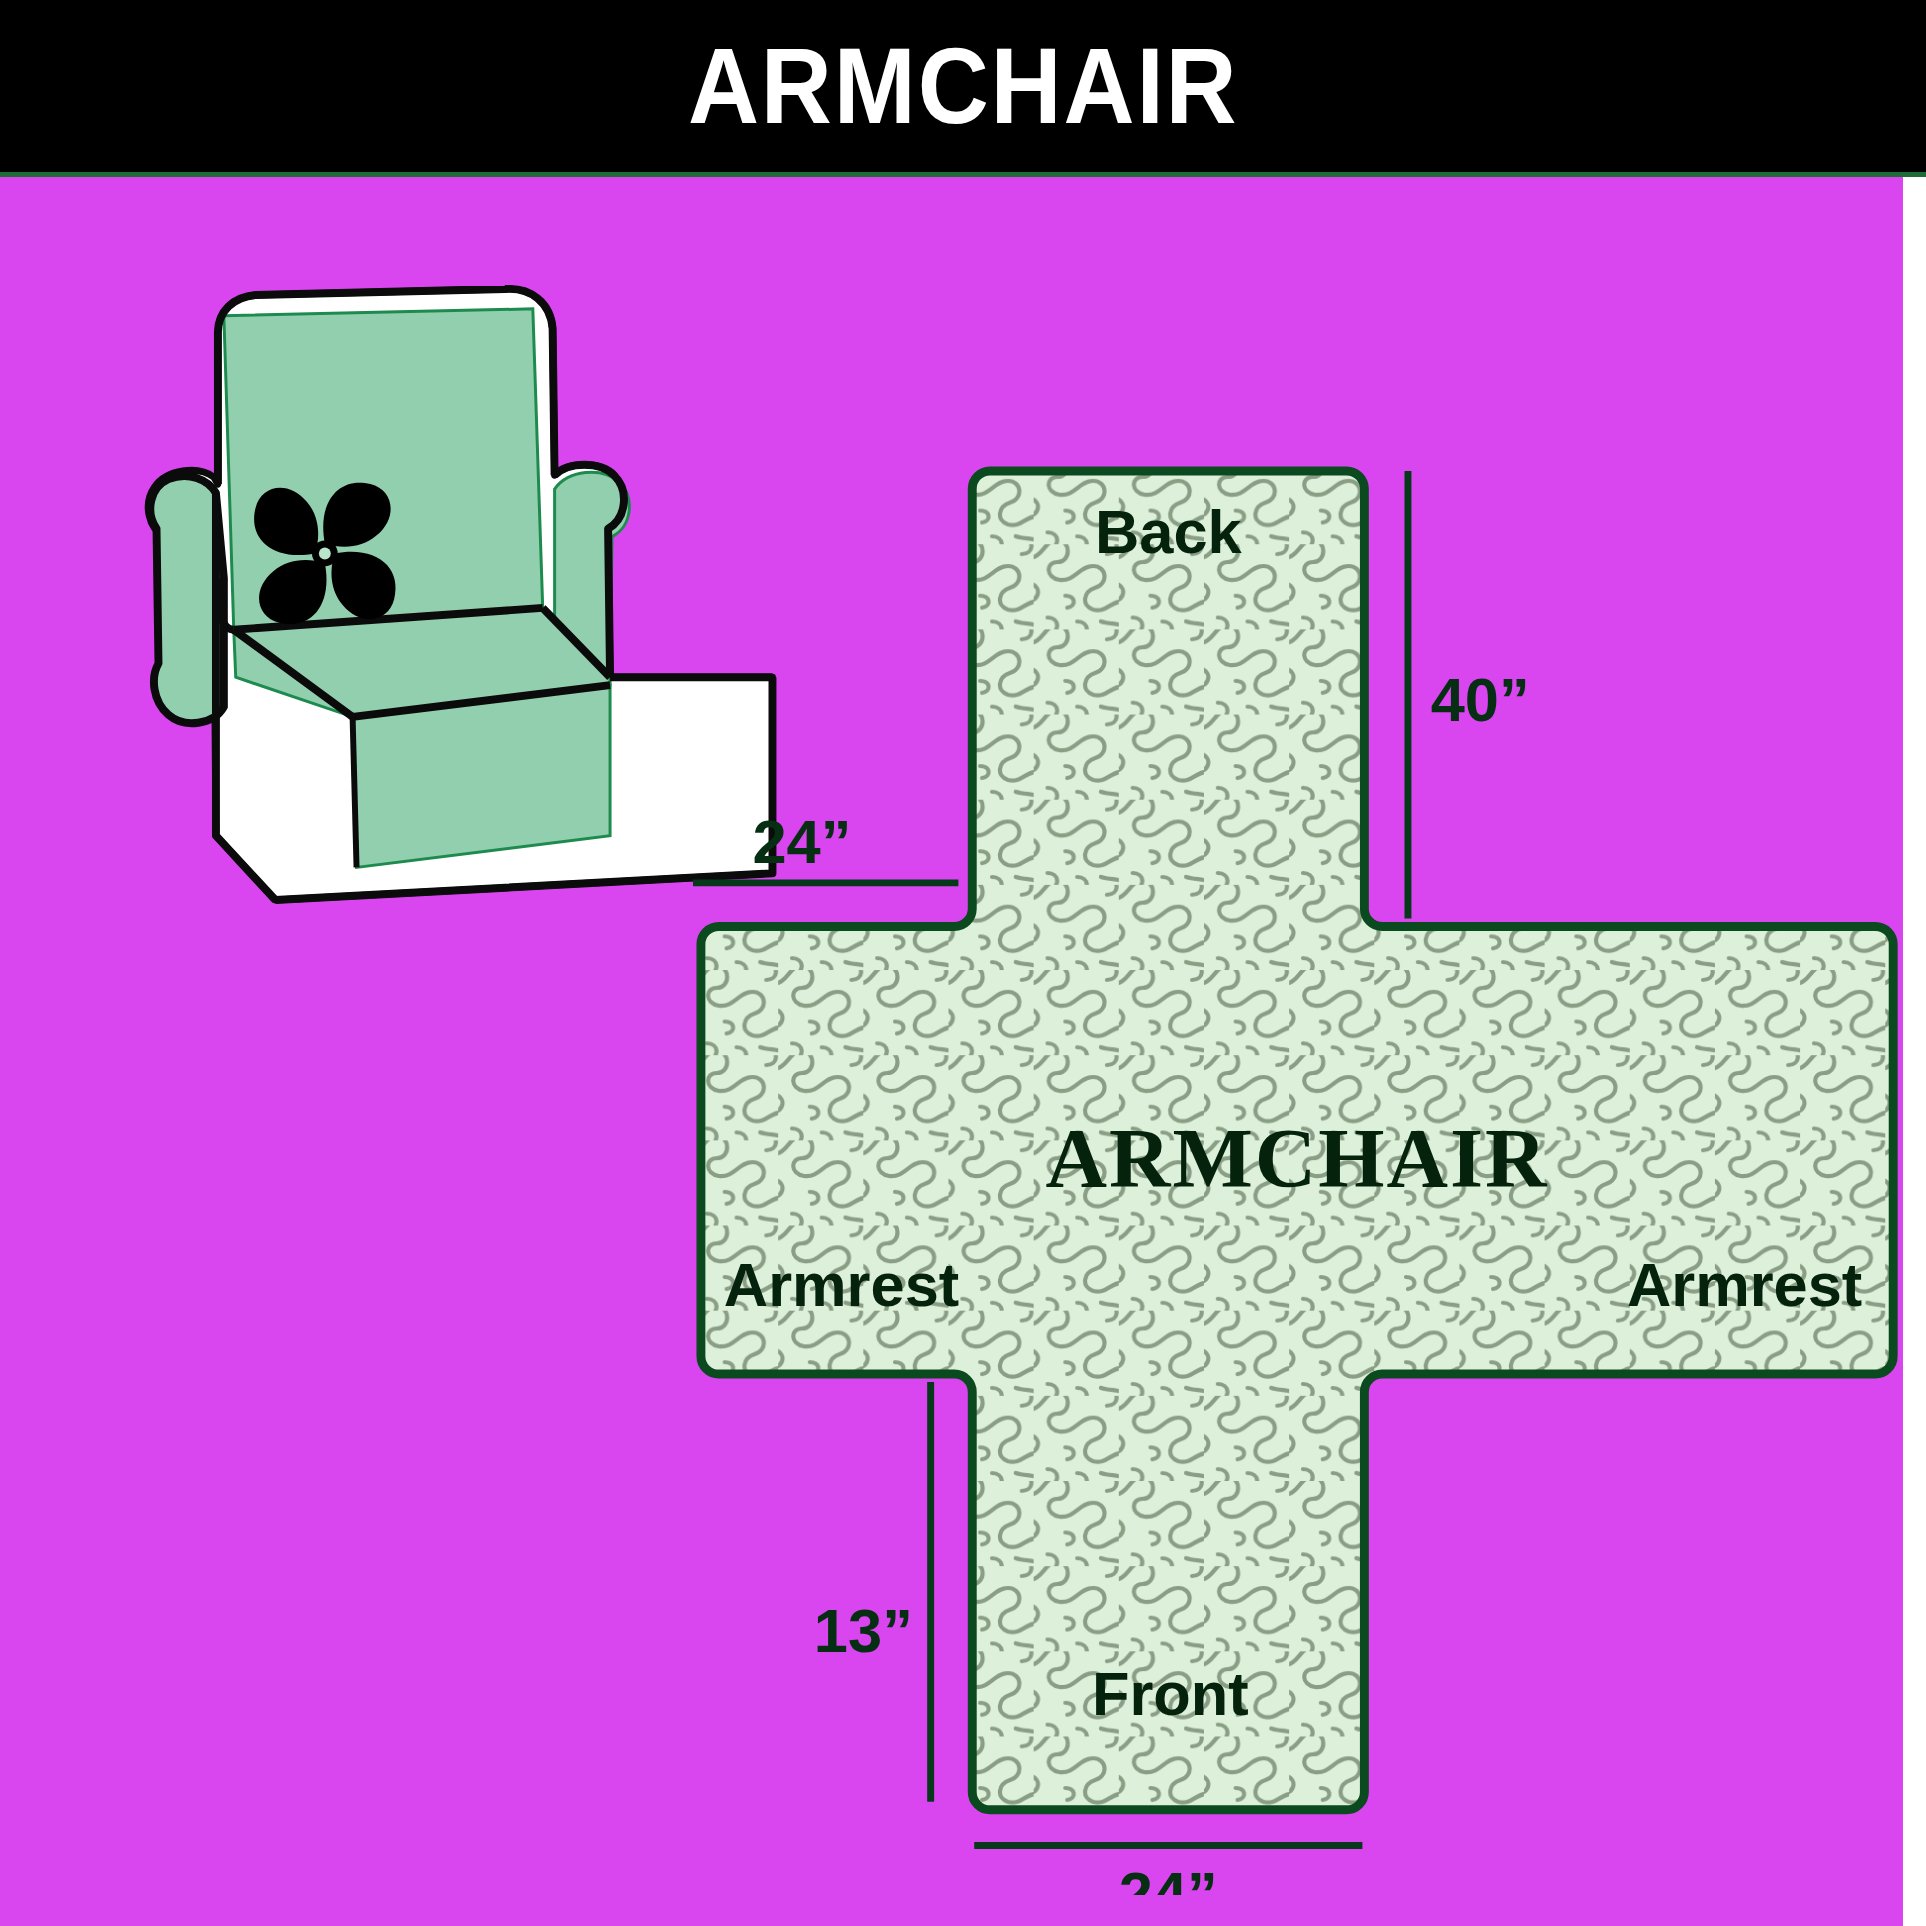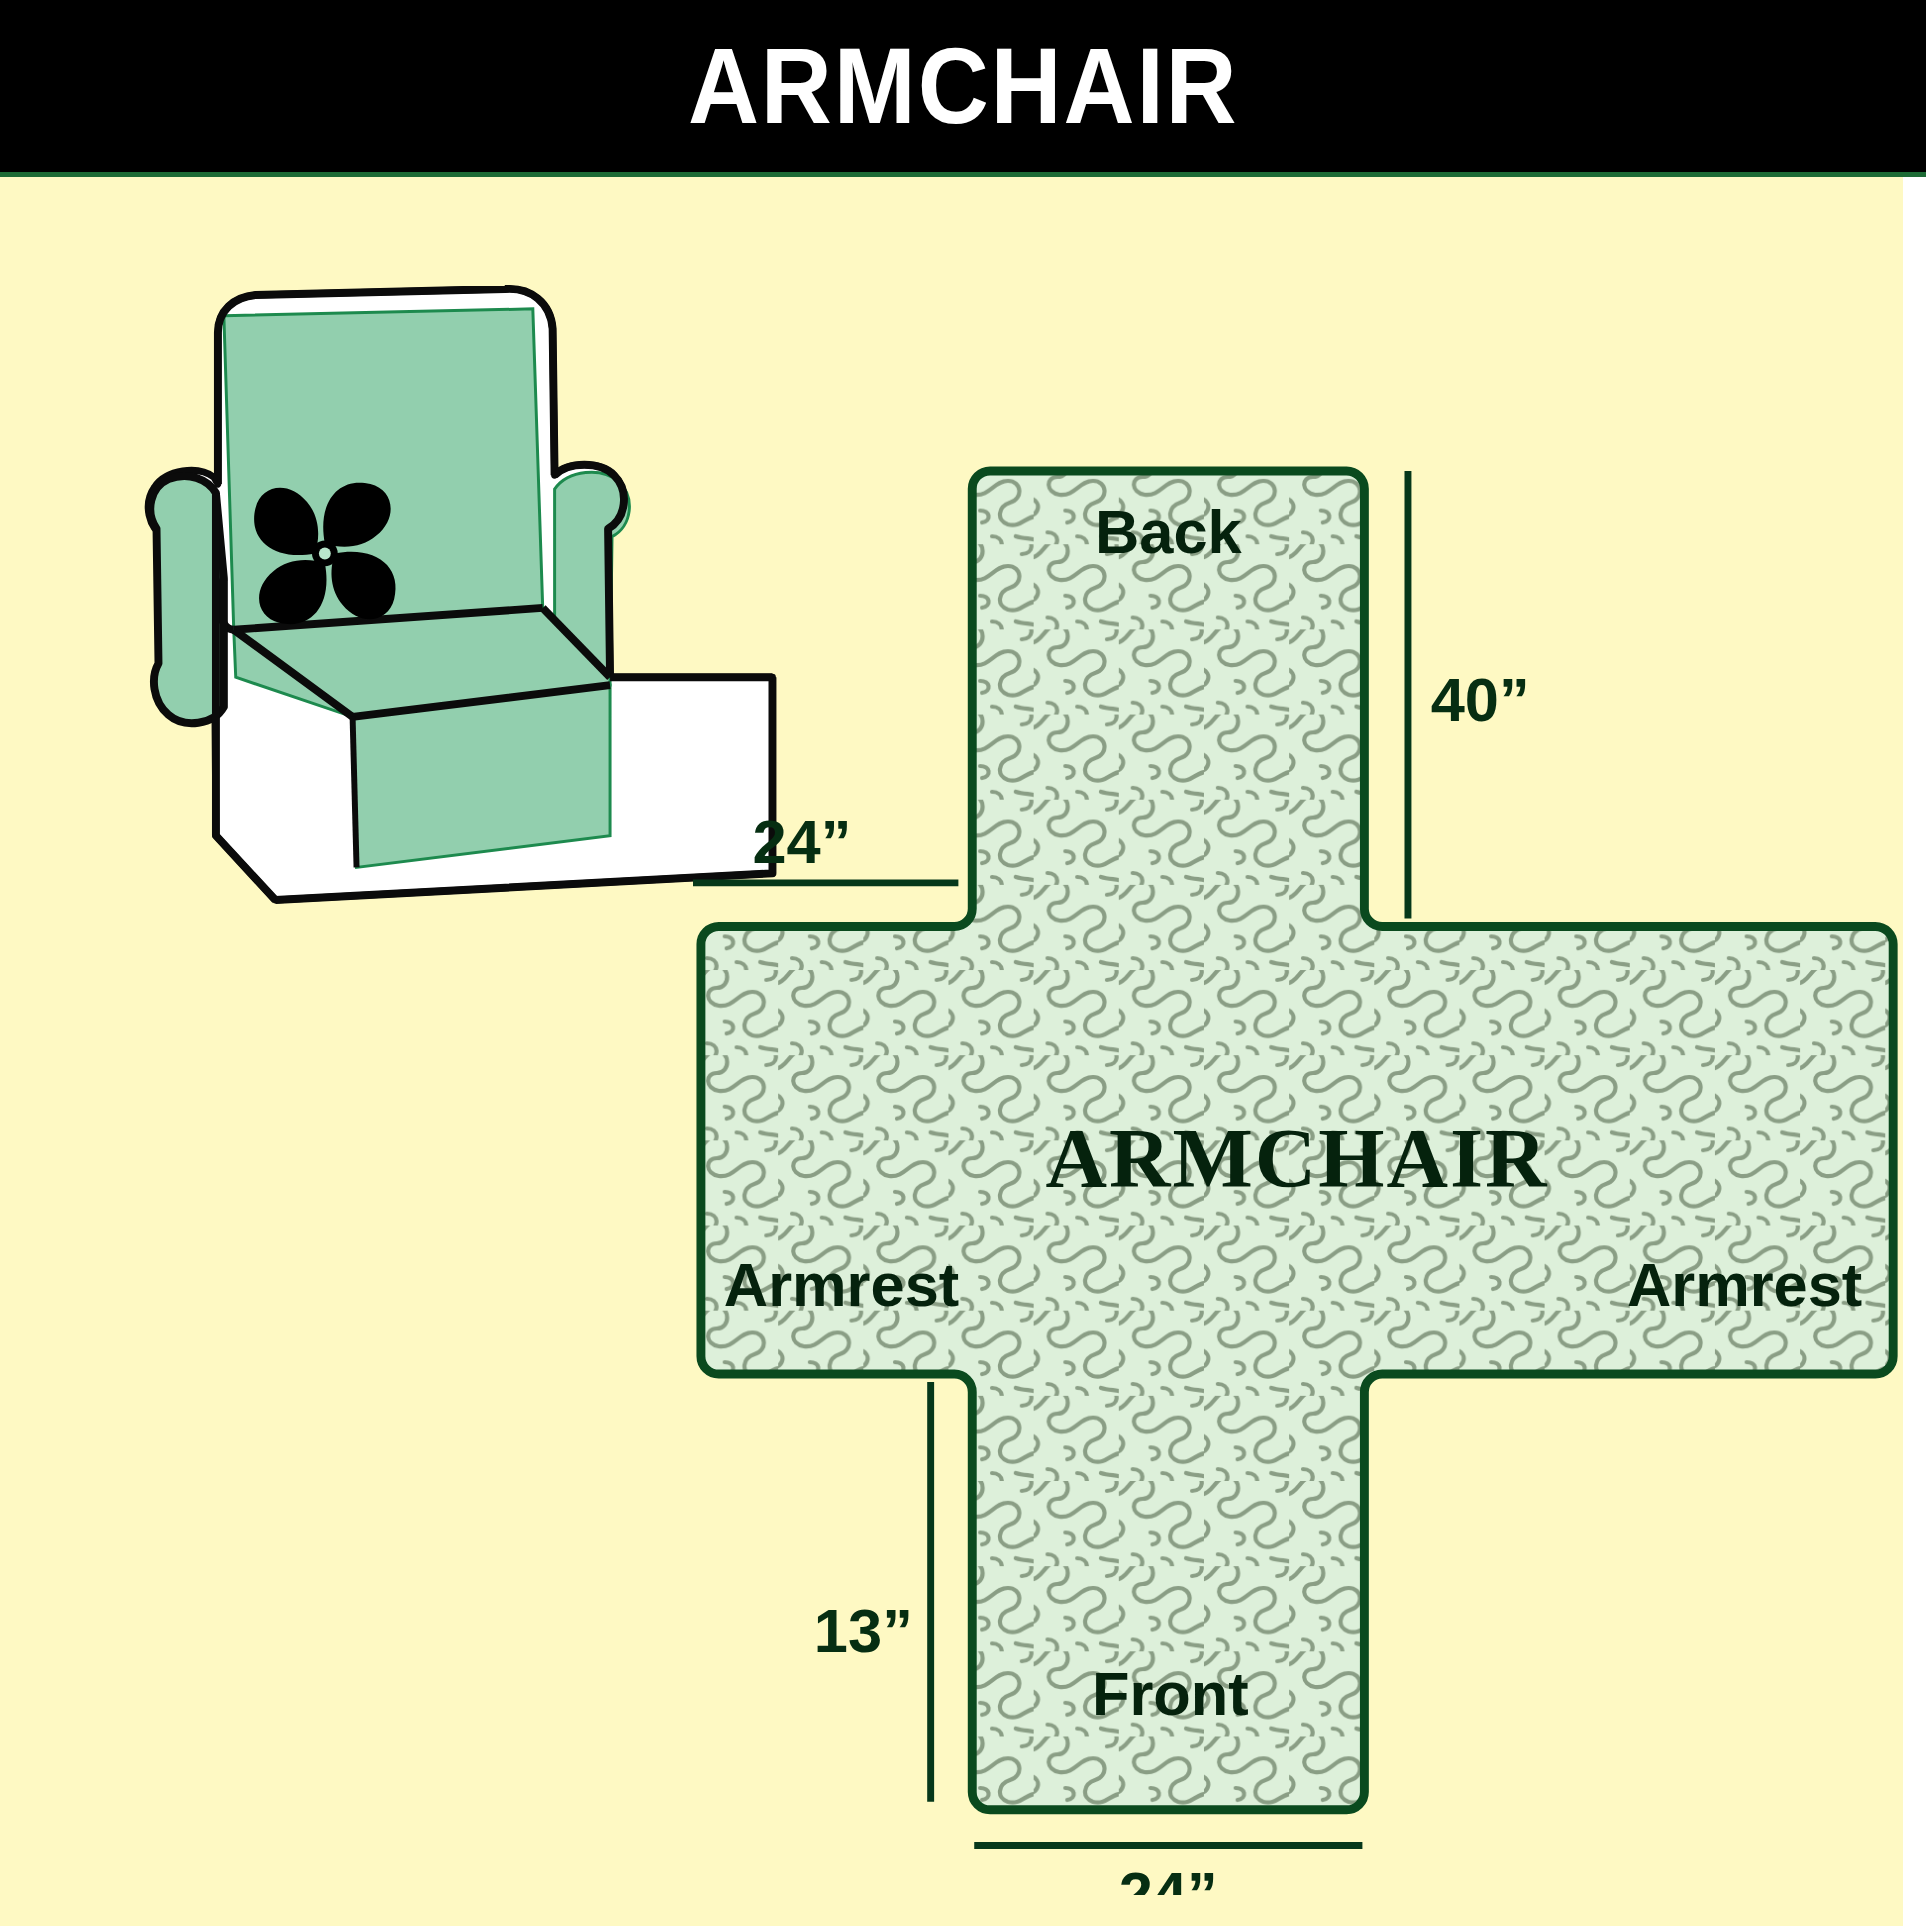--- a/index.html
+++ b/index.html
@@ -49,21 +49,21 @@
     white-space: nowrap;
   }
 
   
   #canvas {
     position: absolute;
     left: 0;
     top: 177px;
     width: 1903px;
     height: 1749px;
-    background: #fef9c3;
+    background: #d946ef;
   }
 
   
   #chair-illustration {
     position: absolute;
     left: 107px;
     top: 104px;
     width: 713px;
     height: 634px;
   }

